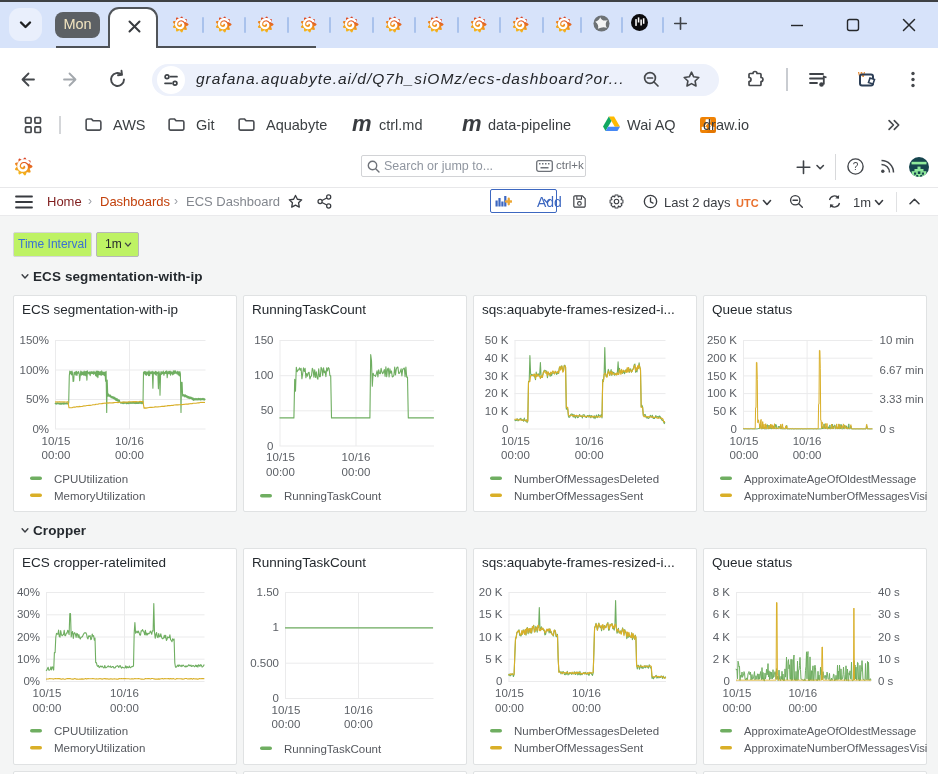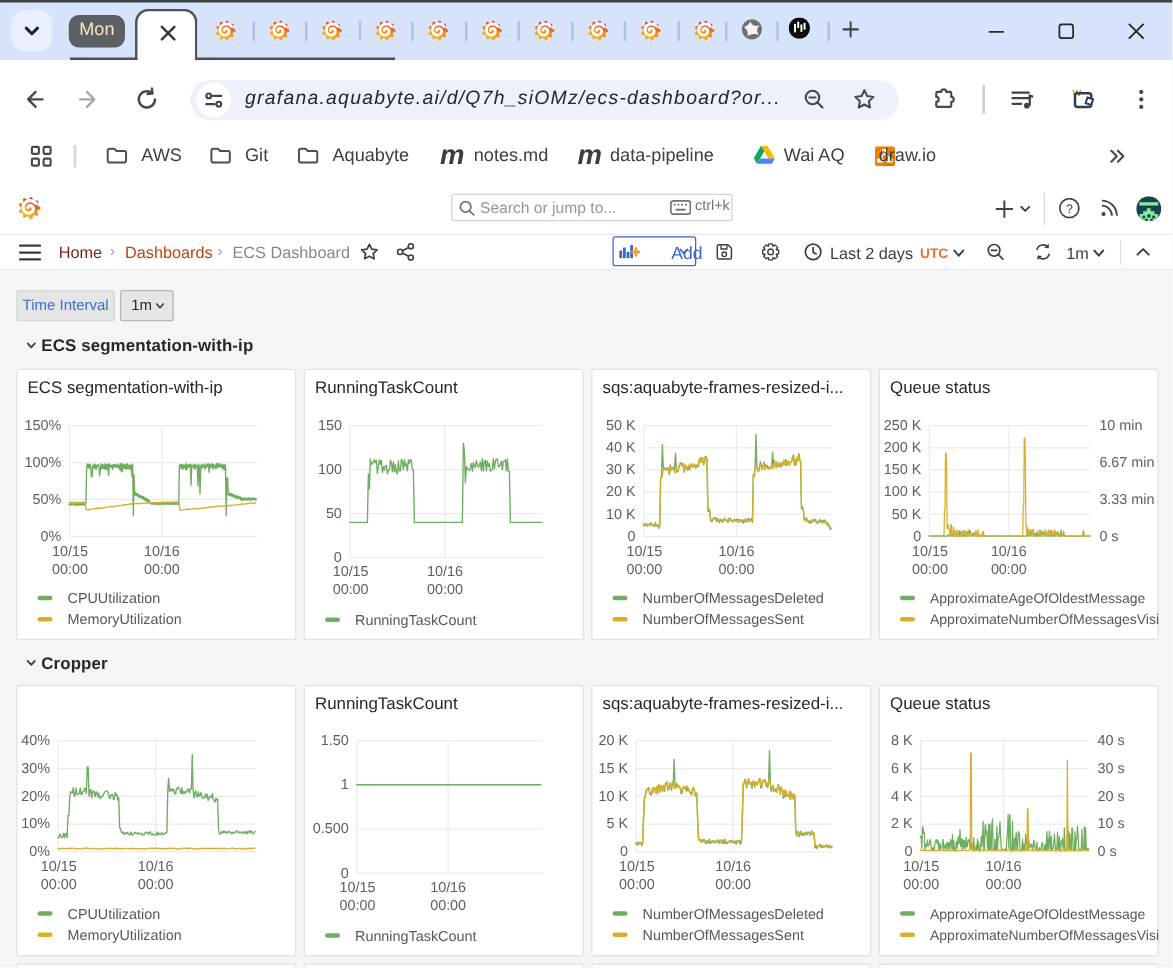--- a/index.html
+++ b/index.html
@@ -25,21 +25,21 @@
 .bmtext { position:absolute; top:117px; font-size:14.5px; color:#3c4043; }
 
 #gheader { position:absolute; left:0; top:145px; width:938px; height:43px; background:#fff; border-bottom:1px solid #e8e8ea; }
 #gtoolbar { position:absolute; left:0; top:188px; width:938px; height:28px; background:#fff; border-bottom:1px solid #eaeaec; }
 #content { position:absolute; left:0; top:216px; width:938px; height:558px; background:#f4f5f5; }
 #searchbox { position:absolute; left:361px; top:155px; width:225px; height:22px; border:1px solid #d2d3d6; border-radius:2px; background:#fff; }
 #searchph { position:absolute; left:384px; top:159px; font-size:12.5px; color:#9096a0; }
 #ctrlk { position:absolute; left:556px; top:159px; font-size:11.5px; color:#6e7279; }
 .crumb { font-size:13px; }
 #addbtn { position:absolute; left:490px; top:189px; width:67px; height:24px; border:1px solid #3c67c0; border-radius:2px; background:#fff; }
-.tibox { position:absolute; top:232px; height:25px; background:#e5e5e5; border:1px solid #d5d6d8; border-radius:2px; font-size:12px; line-height:23px; }
+.tibox { position:absolute; top:232px; height:25px; background:#bef264; border:1px solid #d5d6d8; border-radius:2px; font-size:12px; line-height:23px; }
 .sechdr { position:absolute; font-size:13.5px; font-weight:600; color:#24292e; letter-spacing:0.1px; }
 .panel { position:absolute; background:#fff; border:1px solid #e0e2e3; border-radius:2px; }
 .ptitle { position:absolute; left:8px; top:6px; font-size:13.5px; color:#24292e; width:206px; white-space:nowrap; overflow:hidden; }
 .ax { font-size:11.5px; fill:#5c6066; font-family:"Liberation Sans", sans-serif; }
 .leg { font-size:11.5px; fill:#55585e; font-family:"Liberation Sans", sans-serif; }
 .legsm { font-size:11.2px; }
 .icon { position:absolute; }
 </style>
 </head>
 <body>
@@ -228,21 +228,21 @@
 <div class="bmtext" style="left:113px">AWS</div>
 <svg class="icon" style="left:168px;top:117px" width="17" height="15" viewBox="0 0 18 15">
 <path d="M1.2 3.2 a1.6 1.6 0 0 1 1.6 -1.6 h3.9 l2 2 h6.5 a1.6 1.6 0 0 1 1.6 1.6 v6.6 a1.6 1.6 0 0 1 -1.6 1.6 h-12.4 a1.6 1.6 0 0 1 -1.6 -1.6 Z" stroke="#4a4d52" stroke-width="1.7" fill="none" stroke-linejoin="round"></path>
   </svg>
 <div class="bmtext" style="left:196px">Git</div>
 <svg class="icon" style="left:238px;top:117px" width="17" height="15" viewBox="0 0 18 15">
 <path d="M1.2 3.2 a1.6 1.6 0 0 1 1.6 -1.6 h3.9 l2 2 h6.5 a1.6 1.6 0 0 1 1.6 1.6 v6.6 a1.6 1.6 0 0 1 -1.6 1.6 h-12.4 a1.6 1.6 0 0 1 -1.6 -1.6 Z" stroke="#4a4d52" stroke-width="1.7" fill="none" stroke-linejoin="round"></path>
   </svg>
 <div class="bmtext" style="left:266px">Aquabyte</div>
 <div class="abs" style="left:352px;top:111px;font-size:22px;font-weight:bold;font-style:italic;color:#3a3d41;font-family:'Liberation Sans',sans-serif">m</div>
-<div class="bmtext" style="left:379px">notes.md</div>
+<div class="bmtext" style="left:379px">ctrl.md</div>
 <div class="abs" style="left:462px;top:111px;font-size:22px;font-weight:bold;font-style:italic;color:#3a3d41;font-family:'Liberation Sans',sans-serif">m</div>
 <div class="bmtext" style="left:488px">data-pipeline</div>
 <svg class="icon" style="left:603px;top:116px" width="17" height="16" viewBox="0 0 24 21">
 <path d="M8.2 0 H15.6 L24 14.5 H16.6 Z" fill="#ffba00"></path>
 <path d="M8.2 0 L0 14.2 L3.6 20.5 L12 6.3 Z" fill="#11a861"></path>
 <path d="M3.6 20.5 L7.2 14.5 H24 L20.4 20.5 Z" fill="#4688f4"></path>
 </svg>
 <div class="bmtext" style="left:627px">Wai AQ</div>
 <svg class="icon" style="left:700px;top:117px" width="16" height="16" viewBox="0 0 16 16">
 <rect width="16" height="16" rx="2.2" fill="#ef8204"></rect>
@@ -530,20 +530,21 @@
 <text x="103.1" y="163.0" text-anchor="middle" class="ax">00:00</text>
 <path d="M39.0,132.9 L39.4,132.9 L39.8,132.9 L40.3,132.9 L40.7,132.9 L41.1,132.9 L41.5,132.9 L41.9,132.9 L42.4,132.9 L42.8,132.9 L43.2,132.9 L43.6,132.9 L44.0,132.9 L44.5,132.9 L44.9,132.9 L45.3,132.9 L45.7,132.9 L46.1,132.9 L46.6,132.9 L47.0,132.9 L47.4,132.9 L47.8,132.9 L48.2,132.9 L48.7,132.9 L49.1,132.9 L49.5,132.9 L49.9,132.9 L50.3,132.9 L50.8,132.9 L51.2,132.9 L51.6,132.9 L52.0,132.9 L52.4,132.9 L52.9,132.9 L53.3,132.9 L53.7,132.8 L54.1,132.4 L54.5,132.8 L55.0,132.0 L55.4,132.8 L55.8,128.8 L56.2,128.6 L56.6,130.0 L57.1,132.8 L57.5,132.8 L57.9,132.8 L58.3,132.8 L58.7,128.9 L59.2,132.8 L59.6,131.7 L60.0,132.8 L60.4,132.8 L60.8,132.8 L61.3,132.8 L61.7,132.8 L62.1,132.8 L62.5,132.8 L62.9,132.8 L63.4,128.6 L63.8,129.3 L64.2,132.8 L64.6,132.8 L65.0,129.1 L65.5,132.8 L65.9,132.3 L66.3,132.8 L66.7,128.7 L67.1,132.8 L67.6,132.8 L68.0,129.8 L68.4,132.8 L68.8,130.9 L69.2,132.8 L69.7,130.0 L70.1,132.8 L70.5,129.7 L70.9,132.8 L71.3,128.4 L71.8,130.7 L72.2,128.7 L72.6,132.8 L73.0,132.8 L73.4,132.1 L73.9,132.8 L74.3,130.2 L74.7,131.1 L75.1,131.7 L75.5,130.3 L76.0,132.8 L76.4,132.8 L76.8,129.6 L77.2,130.8 L77.6,132.8 L78.1,132.8 L78.5,132.8 L78.9,132.8 L79.3,132.8 L79.7,132.8 L80.2,132.8 L80.6,132.8 L81.0,132.8 L81.4,132.8 L81.8,132.8 L82.3,132.8 L82.7,129.3 L83.1,132.9 L83.5,132.9 L83.9,132.9 L84.4,132.9 L84.8,132.9 L85.2,132.9 L85.6,132.9 L86.0,132.9 L86.5,132.9 L86.9,132.9 L87.3,132.9 L87.7,132.9 L88.1,132.9 L88.6,132.9 L89.0,132.9 L89.4,132.9 L89.8,132.9 L90.2,132.9 L90.7,132.9 L91.1,132.9 L91.5,132.9 L91.9,132.9 L92.3,132.9 L92.8,132.9 L93.2,132.9 L93.6,132.9 L94.0,132.9 L94.4,132.9 L94.9,132.9 L95.3,132.9 L95.7,132.9 L96.1,132.9 L96.5,132.9 L97.0,132.9 L97.4,132.9 L97.8,132.9 L98.2,132.9 L98.6,132.9 L99.1,132.9 L99.5,132.9 L99.9,132.9 L100.3,132.9 L100.7,132.9 L101.2,132.9 L101.6,132.9 L102.0,132.9 L102.4,132.9 L102.8,132.9 L103.3,132.9 L103.7,132.9 L104.1,132.9 L104.5,132.9 L104.9,132.9 L105.4,132.9 L105.8,132.9 L106.2,132.9 L106.6,132.9 L107.0,132.9 L107.5,132.9 L107.9,132.9 L108.3,132.9 L108.7,132.9 L109.1,132.9 L109.6,132.9 L110.0,132.9 L110.4,132.9 L110.8,132.9 L111.2,132.9 L111.7,132.9 L112.1,132.9 L112.5,132.9 L112.9,132.9 L113.3,132.9 L113.8,132.9 L114.2,132.9 L114.6,132.9 L115.0,132.9 L115.4,132.9 L115.9,132.9 L116.3,132.9 L116.7,132.8 L117.1,132.8 L117.5,132.8 L118.0,130.1 L118.4,132.8 L118.8,131.6 L119.2,132.8 L119.6,131.2 L120.1,127.8 L120.5,131.9 L120.9,131.3 L121.3,132.8 L121.7,131.1 L122.2,130.2 L122.6,130.8 L123.0,132.8 L123.4,132.8 L123.8,132.8 L124.3,130.7 L124.7,132.8 L125.1,131.5 L125.5,132.8 L125.9,128.9 L126.4,132.8 L126.8,132.8 L127.2,131.4 L127.6,132.2 L128.0,132.8 L128.5,128.2 L128.9,132.8 L129.3,130.1 L129.7,132.8 L130.1,130.1 L130.6,128.8 L131.0,129.4 L131.4,132.8 L131.8,132.8 L132.2,129.9 L132.7,130.8 L133.1,132.8 L133.5,132.8 L133.9,130.7 L134.3,132.8 L134.8,128.6 L135.2,132.8 L135.6,132.8 L136.0,128.4 L136.4,132.8 L136.9,131.1 L137.3,128.5 L137.7,132.8 L138.1,132.8 L138.5,132.8 L139.0,132.8 L139.4,130.5 L139.8,132.8 L140.2,132.8 L140.6,129.3 L141.1,131.7 L141.5,130.7 L141.9,130.0 L142.3,132.8 L142.7,129.8 L143.2,132.8 L143.6,132.8 L144.0,132.8 L144.4,132.8 L144.8,127.9 L145.3,132.8 L145.7,132.8 L146.1,132.8 L146.5,132.2 L146.9,130.1 L147.4,132.9 L147.8,132.9 L148.2,132.9 L148.6,132.9 L149.0,132.9 L149.5,132.9 L149.9,132.9 L150.3,132.9 L150.7,132.9 L151.1,132.9 L151.6,132.9 L152.0,132.9 L152.4,132.9 L152.8,132.9 L153.2,132.9 L153.7,132.9 L154.1,132.9 L154.5,132.9 L154.9,132.9 L155.3,132.9 L155.8,132.9 L156.2,132.9 L156.6,132.9 L157.0,132.9 L157.4,132.9 L157.9,132.9 L158.3,132.9 L158.7,132.9 L159.1,132.9 L159.5,132.9 L160.0,132.9 L160.4,132.9 L160.8,132.9 L161.2,132.9 L161.6,132.9 L162.1,132.9 L162.5,130.2 L162.9,130.2 L163.3,132.9 L163.7,132.9 L164.2,132.9 L164.6,132.9 L165.0,132.9 L165.4,132.9 L165.8,132.9 L166.3,132.9 L166.7,132.9 L167.1,132.9 L167.5,132.9 L167.9,132.9 L168.4,132.9" fill="none" stroke="#6fae61" stroke-width="1.0" stroke-linejoin="round"></path>
 <path d="M39.0,132.7 L39.4,132.5 L39.8,132.5 L40.3,132.6 L40.7,132.7 L41.1,132.5 L41.5,132.5 L41.9,132.6 L42.4,132.6 L42.8,132.6 L43.2,132.7 L43.6,132.6 L44.0,132.6 L44.5,132.7 L44.9,132.5 L45.3,132.7 L45.7,132.7 L46.1,132.7 L46.6,132.4 L47.0,132.5 L47.4,132.5 L47.8,132.5 L48.2,132.7 L48.7,132.6 L49.1,132.6 L49.5,132.7 L49.9,132.4 L50.3,132.6 L50.8,132.7 L51.2,132.5 L51.6,111.8 L52.0,111.8 L52.4,66.4 L52.9,66.4 L53.3,83.4 L53.7,126.6 L54.1,126.6 L54.5,123.8 L55.0,127.2 L55.4,127.8 L55.8,132.0 L56.2,132.5 L56.6,125.1 L57.1,123.4 L57.5,132.5 L57.9,132.5 L58.3,132.5 L58.7,125.6 L59.2,130.3 L59.6,132.6 L60.0,128.1 L60.4,132.6 L60.8,130.8 L61.3,132.6 L61.7,127.7 L62.1,132.5 L62.5,129.1 L62.9,132.6 L63.4,132.6 L63.8,132.6 L64.2,132.6 L64.6,132.6 L65.0,129.6 L65.5,132.6 L65.9,132.6 L66.3,131.8 L66.7,128.1 L67.1,129.7 L67.6,132.1 L68.0,128.6 L68.4,132.6 L68.8,129.3 L69.2,132.6 L69.7,132.6 L70.1,132.6 L70.5,127.7 L70.9,132.6 L71.3,132.6 L71.8,132.6 L72.2,132.6 L72.6,131.4 L73.0,132.6 L73.4,132.3 L73.9,132.6 L74.3,132.6 L74.7,132.6 L75.1,132.6 L75.5,131.4 L76.0,130.6 L76.4,132.3 L76.8,128.2 L77.2,132.6 L77.6,132.6 L78.1,132.6 L78.5,127.9 L78.9,132.6 L79.3,132.6 L79.7,131.6 L80.2,132.6 L80.6,132.6 L81.0,132.6 L81.4,132.6 L81.8,129.8 L82.3,132.6 L82.7,130.0 L83.1,132.7 L83.5,132.6 L83.9,132.8 L84.4,132.6 L84.8,132.5 L85.2,132.8 L85.6,132.6 L86.0,132.6 L86.5,132.5 L86.9,132.6 L87.3,132.7 L87.7,132.7 L88.1,132.5 L88.6,132.5 L89.0,132.7 L89.4,132.8 L89.8,132.8 L90.2,132.8 L90.7,132.7 L91.1,132.7 L91.5,132.5 L91.9,132.6 L92.3,132.8 L92.8,132.6 L93.2,132.7 L93.6,132.6 L94.0,132.7 L94.4,132.7 L94.9,132.7 L95.3,132.7 L95.7,132.6 L96.1,132.6 L96.5,132.8 L97.0,132.6 L97.4,132.5 L97.8,132.6 L98.2,132.6 L98.6,132.8 L99.1,132.7 L99.5,132.8 L99.9,132.6 L100.3,132.7 L100.7,132.6 L101.2,132.7 L101.6,132.6 L102.0,132.7 L102.4,132.8 L102.8,132.7 L103.3,132.7 L103.7,132.5 L104.1,132.7 L104.5,132.6 L104.9,132.6 L105.4,132.5 L105.8,132.8 L106.2,132.6 L106.6,132.6 L107.0,132.6 L107.5,132.5 L107.9,132.7 L108.3,132.6 L108.7,132.6 L109.1,132.6 L109.6,132.8 L110.0,132.6 L110.4,132.5 L110.8,132.7 L111.2,132.7 L111.7,132.5 L112.1,132.8 L112.5,132.8 L112.9,132.8 L113.3,132.6 L113.8,132.6 L114.2,132.7 L114.6,108.2 L115.0,108.2 L115.4,54.4 L115.9,54.4 L116.3,72.8 L116.7,124.2 L117.1,124.2 L117.5,132.5 L118.0,125.9 L118.4,127.2 L118.8,128.3 L119.2,131.8 L119.6,129.8 L120.1,132.5 L120.5,132.5 L120.9,132.5 L121.3,129.9 L121.7,127.5 L122.2,132.5 L122.6,132.5 L123.0,127.5 L123.4,132.6 L123.8,132.6 L124.3,132.6 L124.7,132.6 L125.1,132.6 L125.5,132.6 L125.9,132.6 L126.4,132.6 L126.8,132.6 L127.2,132.6 L127.6,128.1 L128.0,129.6 L128.5,132.6 L128.9,132.6 L129.3,132.6 L129.7,131.1 L130.1,130.7 L130.6,129.9 L131.0,131.1 L131.4,132.6 L131.8,132.6 L132.2,132.6 L132.7,127.9 L133.1,132.6 L133.5,131.0 L133.9,132.6 L134.3,132.6 L134.8,127.9 L135.2,131.4 L135.6,132.6 L136.0,129.3 L136.4,129.7 L136.9,130.8 L137.3,132.6 L137.7,132.6 L138.1,129.6 L138.5,131.8 L139.0,131.3 L139.4,127.9 L139.8,128.6 L140.2,132.6 L140.6,132.6 L141.1,130.2 L141.5,129.6 L141.9,132.6 L142.3,132.6 L142.7,132.6 L143.2,131.1 L143.6,132.6 L144.0,132.6 L144.4,132.0 L144.8,132.6 L145.3,132.6 L145.7,132.6 L146.1,131.7 L146.5,129.9 L146.9,128.7 L147.4,132.6 L147.8,132.6 L148.2,132.6 L148.6,132.8 L149.0,132.7 L149.5,132.8 L149.9,132.6 L150.3,132.7 L150.7,132.7 L151.1,132.8 L151.6,132.8 L152.0,132.6 L152.4,132.7 L152.8,132.7 L153.2,132.7 L153.7,132.7 L154.1,132.8 L154.5,132.8 L154.9,132.7 L155.3,132.8 L155.8,132.7 L156.2,132.6 L156.6,132.8 L157.0,132.8 L157.4,132.7 L157.9,132.7 L158.3,132.8 L158.7,132.8 L159.1,132.8 L159.5,132.8 L160.0,132.7 L160.4,132.7 L160.8,132.7 L161.2,132.8 L161.6,132.8 L162.1,132.6 L162.5,128.4 L162.9,128.4 L163.3,132.7 L163.7,132.7 L164.2,132.6 L164.6,132.6 L165.0,132.7 L165.4,132.8 L165.8,132.6 L166.3,132.7 L166.7,132.8 L167.1,132.7 L167.5,132.7 L167.9,132.7 L168.4,132.8" fill="none" stroke="#d9af28" stroke-width="1.0" stroke-linejoin="round"></path>
 <rect x="16" y="180.5" width="12" height="3.6" rx="1.8" fill="#6fae61"></rect>
 <text x="40" y="186.5" class="leg legsm">ApproximateAgeOfOldestMessage</text>
 <rect x="16" y="197.5" width="12" height="3.6" rx="1.8" fill="#d9af28"></rect>
 <text x="40" y="203.5" class="leg legsm">ApproximateNumberOfMessagesVisi</text>
 </svg>
   </div>
 <div class="panel" style="left:13px;top:548px;width:224px;height:217px">
+<div class="ptitle">ECS cropper-ratelimited</div>
 <svg width="224" height="217" viewBox="0 0 224 217" style="position:absolute;left:0;top:0">
 <line x1="32" y1="43.5" x2="190.5" y2="43.5" stroke="#ebebec" stroke-width="1"></line>
 <text x="26" y="47.1" text-anchor="end" class="ax">40%</text>
 <line x1="32" y1="65.8" x2="190.5" y2="65.8" stroke="#ebebec" stroke-width="1"></line>
 <text x="26" y="69.3" text-anchor="end" class="ax">30%</text>
 <line x1="32" y1="88.0" x2="190.5" y2="88.0" stroke="#ebebec" stroke-width="1"></line>
 <text x="26" y="91.6" text-anchor="end" class="ax">20%</text>
 <line x1="32" y1="110.2" x2="190.5" y2="110.2" stroke="#ebebec" stroke-width="1"></line>
 <text x="26" y="113.8" text-anchor="end" class="ax">10%</text>
 <line x1="32" y1="132.5" x2="190.5" y2="132.5" stroke="#ebebec" stroke-width="1"></line>

